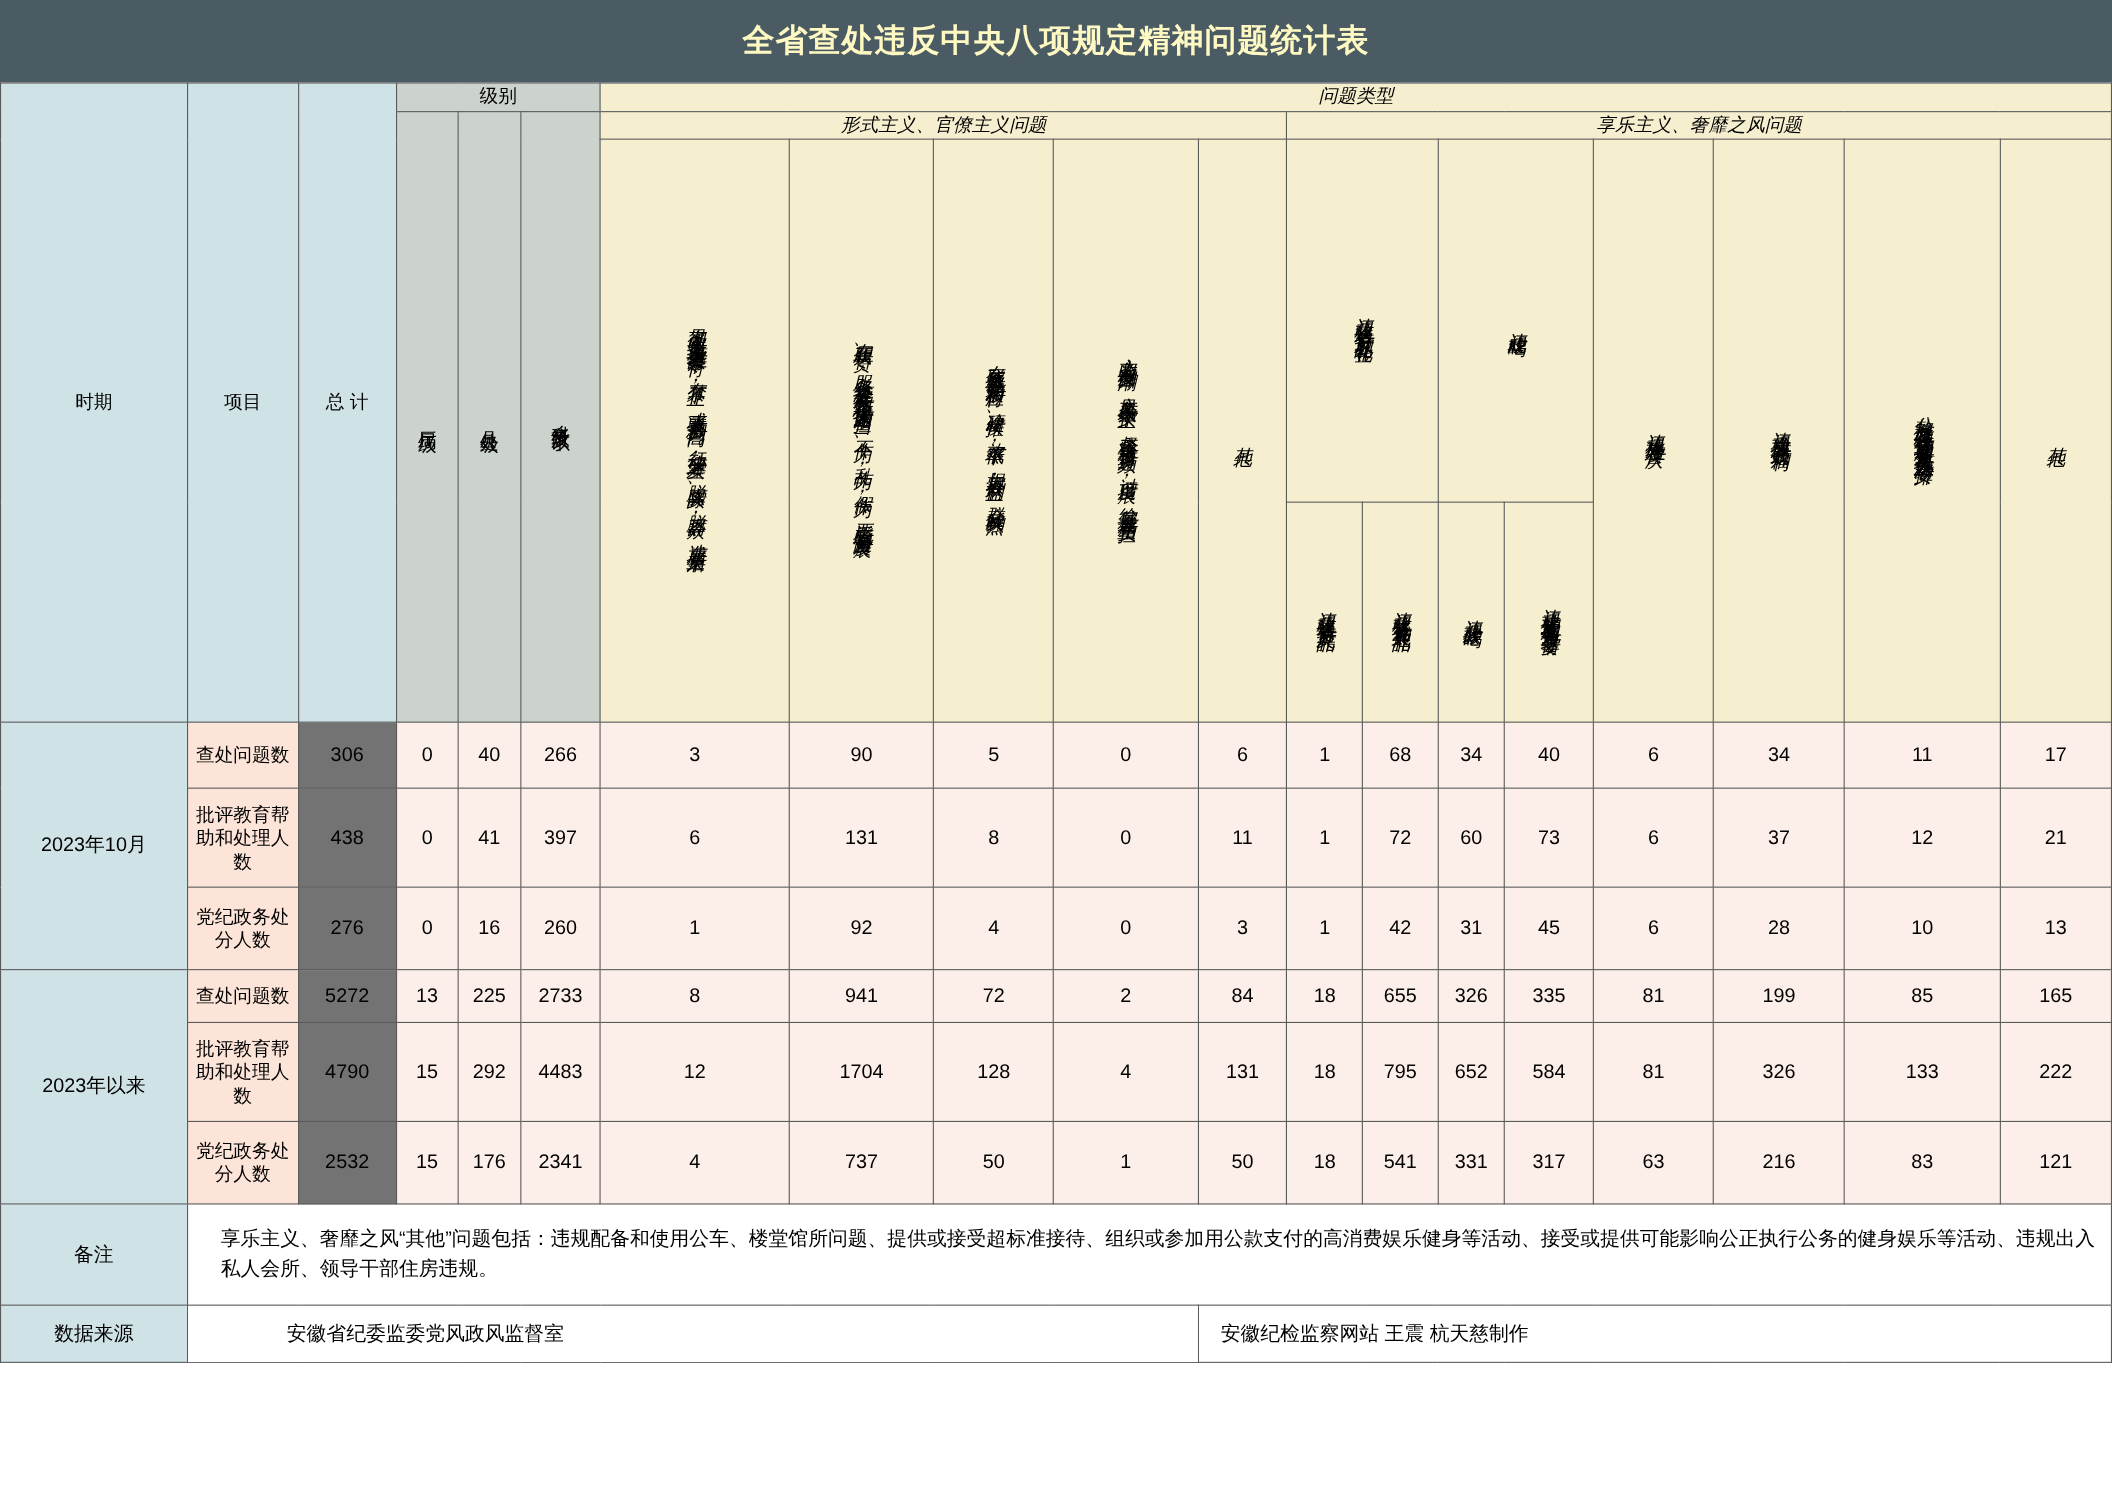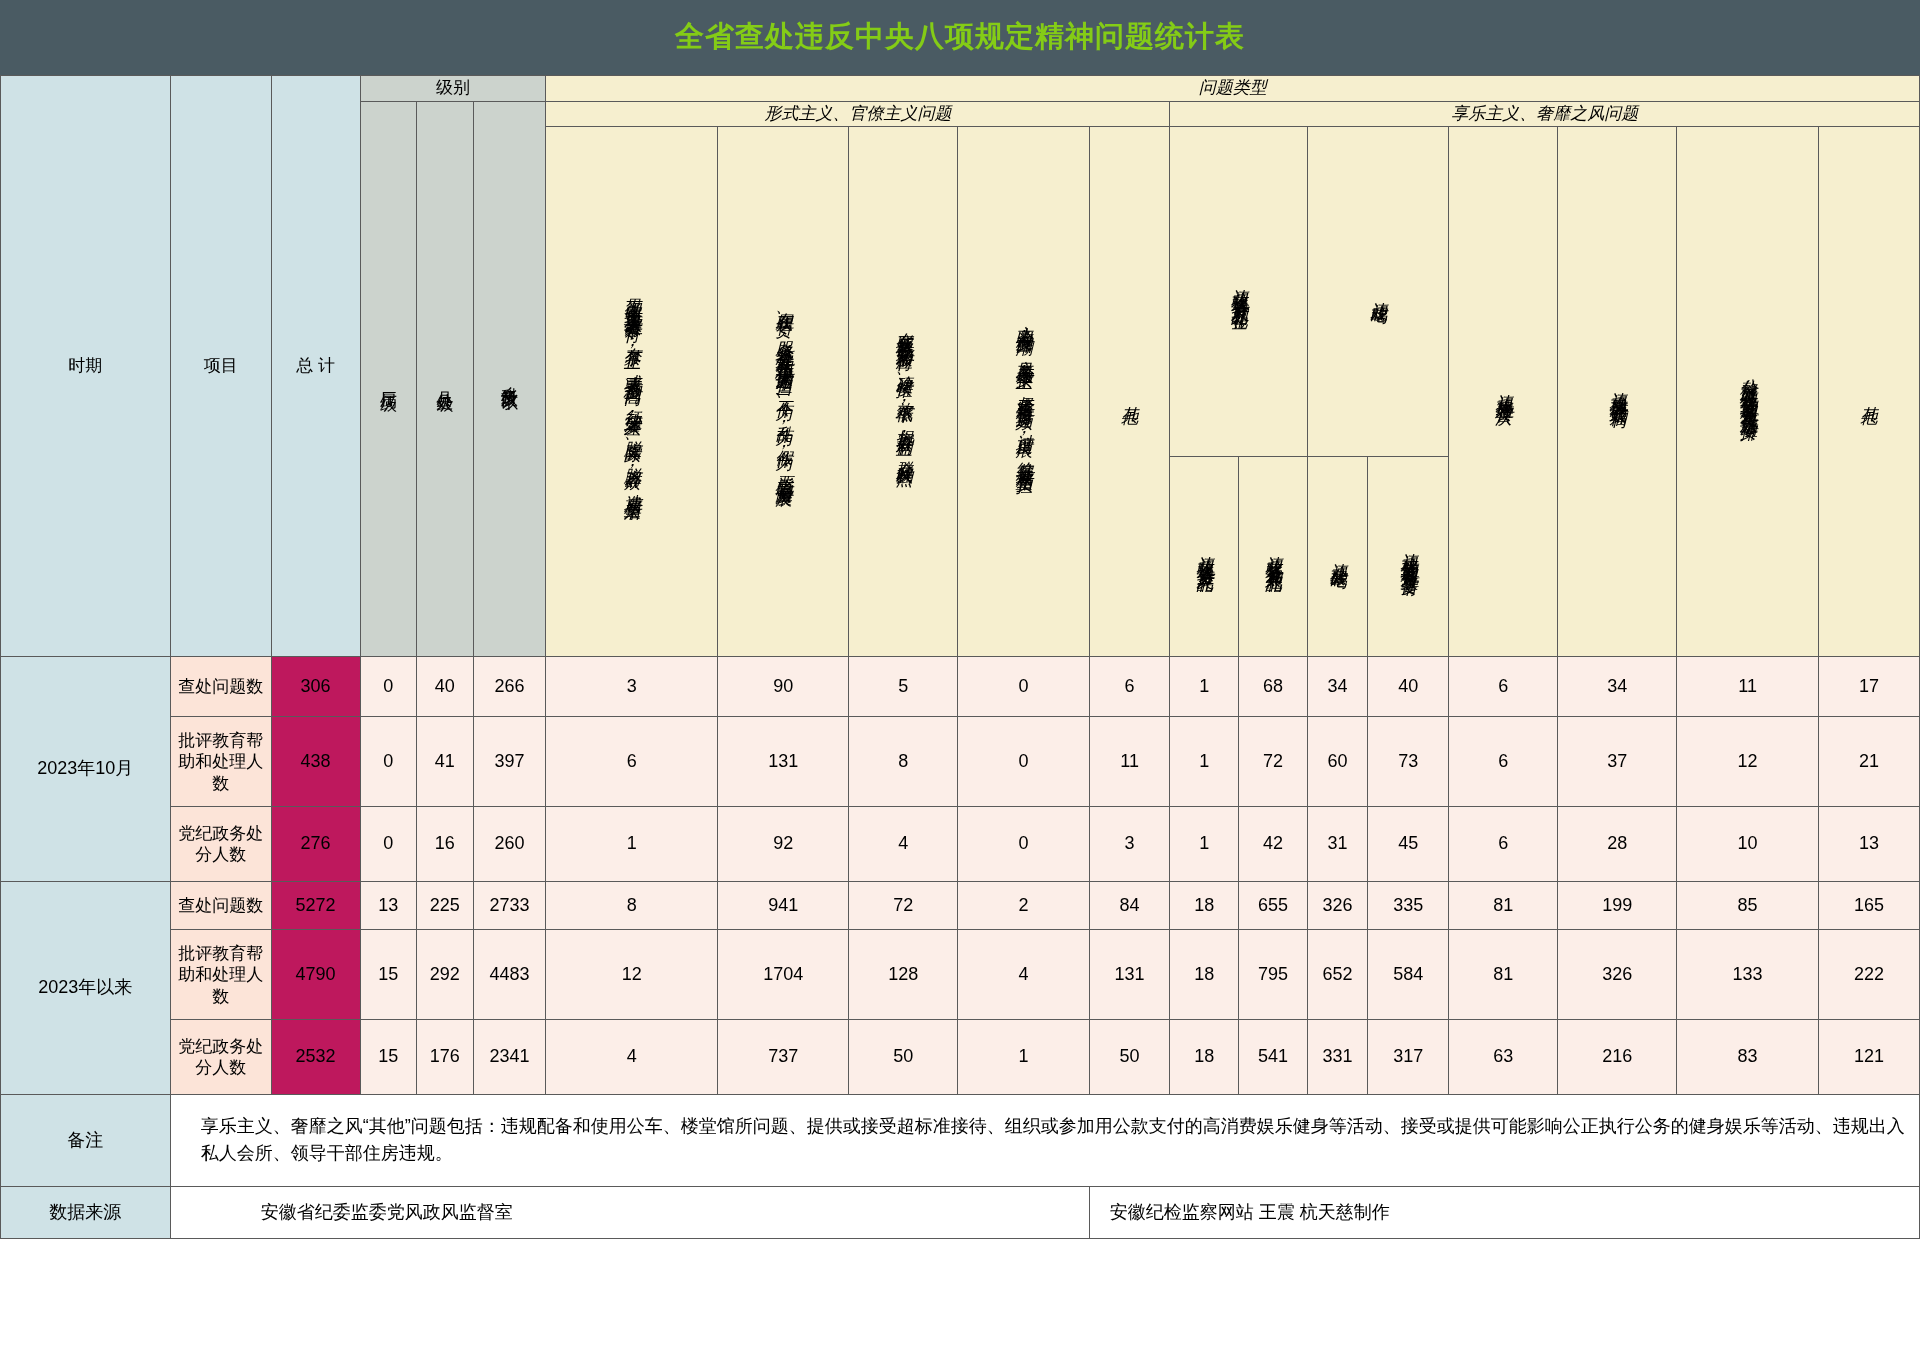--- a/index.html
+++ b/index.html
@@ -5,21 +5,21 @@
   html,body{margin:0;padding:0;}
   body{
     width:1920px;height:1371px;
     background:#ffffff;
     font-family:"Liberation Sans","DejaVu Sans",sans-serif;
     color:#000;
   }
   .wrap{width:1920px;height:1371px;position:relative;}
   .title-bar{
     background:#4a5b63;
-    color:#84cc16;
+    color:#fef9c3;
     font-size:29px;
     font-weight:bold;
     letter-spacing:1px;
     text-align:center;
     padding:17px 0 18px 0;
     box-sizing:border-box;
   }
   table{
     border-collapse:collapse;
     width:1920px;
@@ -52,21 +52,21 @@
     text-orientation:upright;
     letter-spacing:2px;
     line-height:1.3;
     display:inline-block;
     max-height:330px;
     white-space:normal;
   }
   .period{background:#cfe2e6;font-size:18px;}
   .item-cell{background:#fce4d8;font-size:17px;line-height:1.25;}
   .data-cell{background:#fceee8;font-size:18px;}
-  .data-cell.total{background:#be185d;margin-top:42px;}
+  .data-cell.total{background:#737373;margin-top:42px;}
   .note-label{background:#cfe2e6;font-size:18px;}
   .note-body{background:#ffffff;text-align:left;font-size:18px;line-height:1.5;padding:8px 14px 10px 30px;}
   .src-label{background:#cfe2e6;font-size:18px;}
   .src-body{background:#ffffff;text-align:left;font-size:18px;padding:8px 14px 8px 30px;position:relative;}
   .src-body .left{display:inline-block;margin-left:60px;}
   .src-right{background:#ffffff;text-align:left;font-size:18px;padding-left:20px;margin-left:22px;}
 </style>
 </head>
 <body>
 

